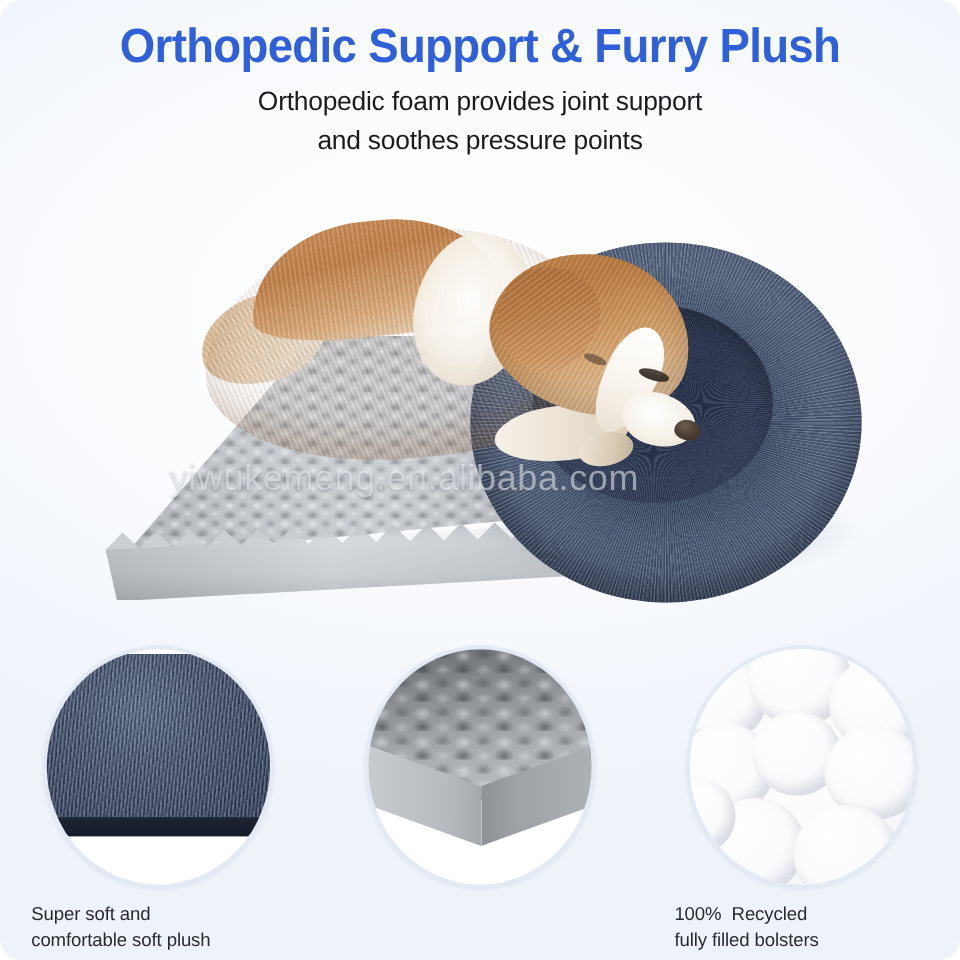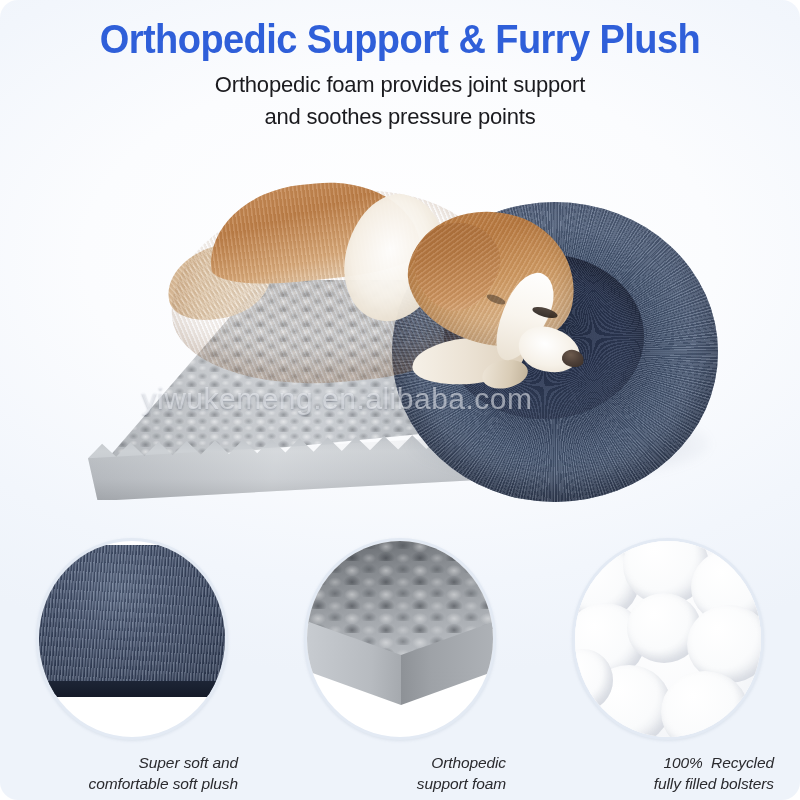--- a/index.html
+++ b/index.html
@@ -392,21 +392,21 @@
   #features {
     position: absolute;
     top: 530px; left: 0;
     width: 800px;
     height: 270px;
     display: flex;
     justify-content: center;
     align-items: flex-start;
     gap: 56px;
   }
-  .feature { width: 212px; text-align: right; font-style: italic; }
+  .feature { width: 212px; text-align: left; }
   .circle {
     position: relative;
     width: 186px; height: 196px;
     margin: 8px auto 0;
     border-radius: 50%;
     overflow: hidden;
     background: #ffffff;
     border: 3px solid #e3eaf4;
     box-shadow: 0 1px 3px rgba(140,155,180,0.18);
   }
@@ -565,24 +565,20 @@
     </div>
 
     <div class="feature">
       <div class="circle">
         <div class="c-foam-top"></div>
         <div class="c-foam-bumps"></div>
         <div class="c-foam-bumps2"></div>
         <div class="c-foam-side-l"></div>
         <div class="c-foam-side-r"></div>
       </div>
-      <div class="caption">
-        <span class="ln">Orthopedic</span>
-        <span class="ln">support foam</span>
-      </div>
     </div>
 
     <div class="feature">
       <div class="circle">
         <div class="c-fill"></div>
         <div class="puff" style="left:-14px;top:4px;width:78px;height:74px;"></div>
         <div class="puff" style="left:48px;top:-16px;width:86px;height:80px;"></div>
         <div class="puff" style="left:116px;top:8px;width:82px;height:76px;"></div>
         <div class="puff" style="left:-10px;top:62px;width:80px;height:76px;"></div>
         <div class="puff" style="left:52px;top:52px;width:74px;height:70px;"></div>

